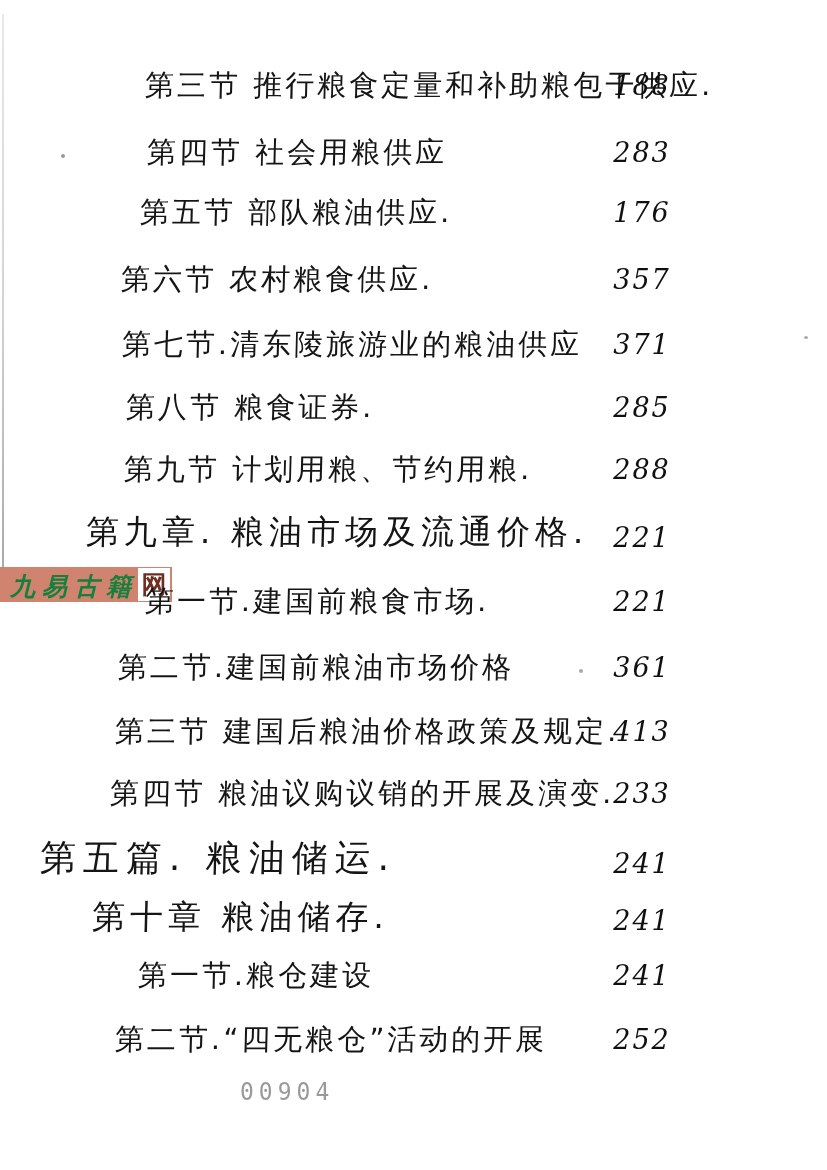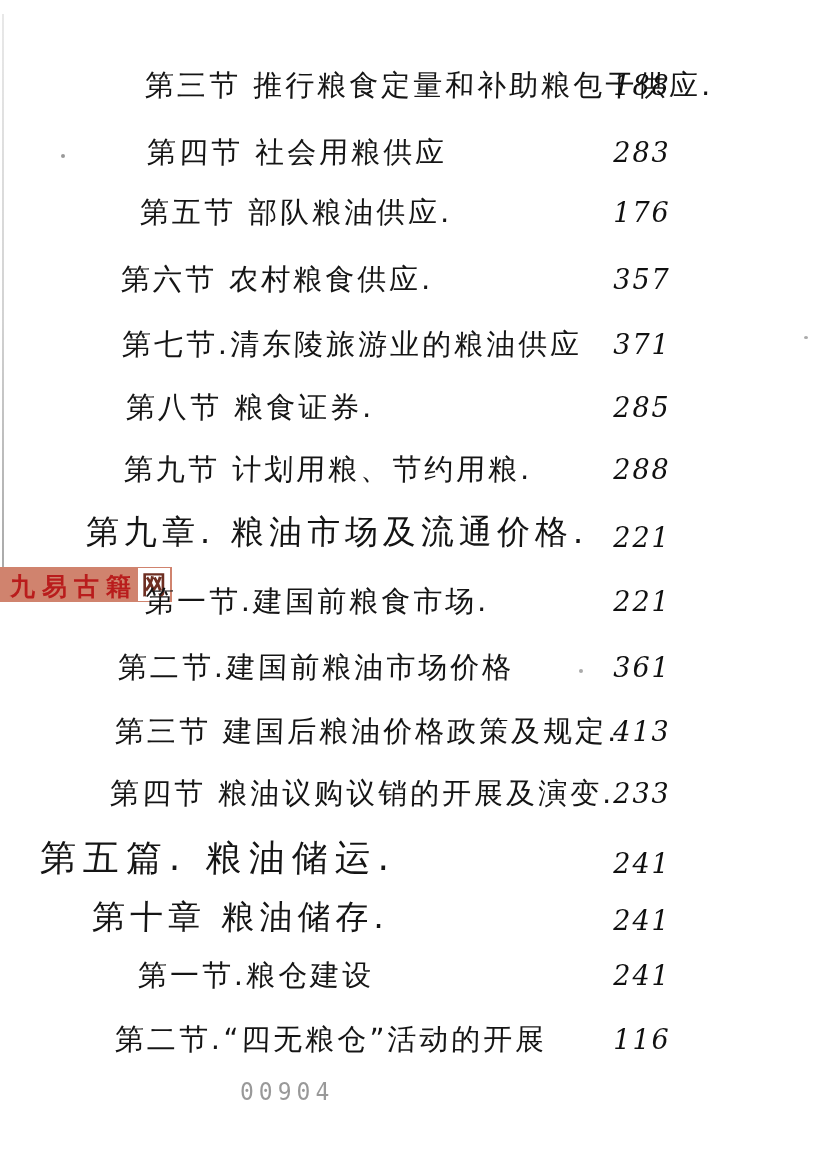--- a/index.html
+++ b/index.html
@@ -35,22 +35,22 @@
   }
   
   .watermark{
     position:absolute;left:0;top:567px;width:172px;height:35px;
   }
   .watermark-band{
     position:absolute;inset:0;
   }
   .watermark-text{
     position:absolute;left:10px;top:3px;
-    color:#b91c1c;font-size:25px;font-weight:bold;
-    letter-spacing:7px;white-space:nowrap;
+    color:#15803d;font-size:25px;font-weight:bold;
+    letter-spacing:7px;white-space:nowrap;font-style:italic;
   }
   .watermark-logo-box{
     position:absolute;left:138px;top:1px;width:32px;height:33px;
     background:#ffffff;display:flex;align-items:center;justify-content:center;
   }
   .watermark-logo-char{
     font-size:25px;font-weight:bold;color:#6e2f22;
   }
   
   .stamp{
@@ -135,21 +135,21 @@
   <div class="toc-row lvl-chapter" style="top:895px">
     <span class="toc-title" style="left:92px">第十章 粮油储存.</span>
     <span class="toc-page" style="top:10px">241</span>
   </div>
   <div class="toc-row lvl-section" style="top:956px">
     <span class="toc-title" style="left:138px">第一节.粮仓建设</span>
     <span class="toc-page">241</span>
   </div>
   <div class="toc-row lvl-section" style="top:1020px">
     <span class="toc-title" style="left:115px">第二节.“四无粮仓”活动的开展</span>
-    <span class="toc-page">116</span>
+    <span class="toc-page">252</span>
   </div>
 
   <div class="stamp">00904</div>
 
   <div class="speck" style="left:61px;top:154px;width:4px;height:4px;opacity:.6"></div>
   <div class="speck" style="left:804px;top:336px;width:4px;height:3px;opacity:.5"></div>
   <div class="speck" style="left:579px;top:669px;width:4px;height:4px;opacity:.5"></div>
   <div class="speck" style="left:567px;top:736px;width:4px;height:4px;opacity:.5"></div>
 
 </div>

